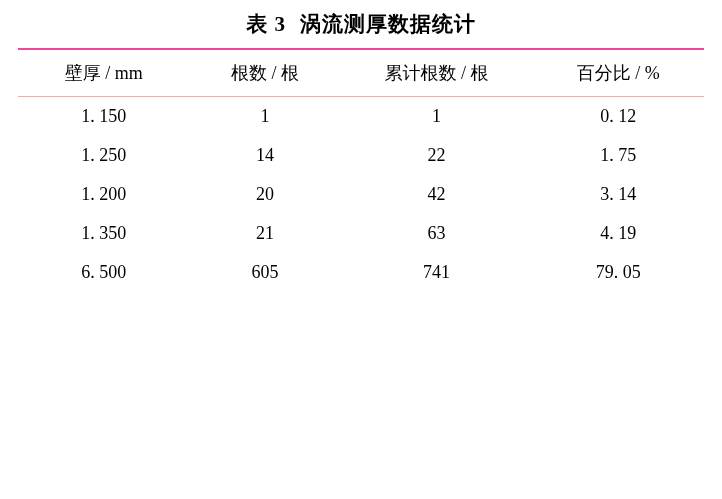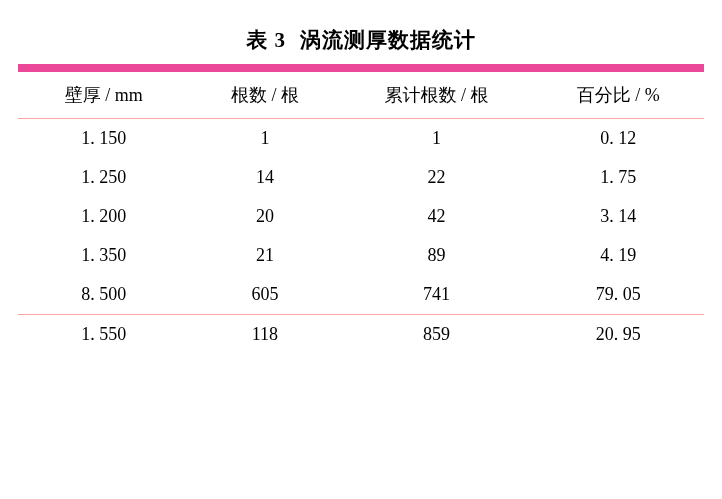--- a/index.html
+++ b/index.html
@@ -12,21 +12,21 @@
     height: 499px;
     font-family: "Liberation Serif", "DejaVu Serif", serif;
     color: #111111;
     overflow: hidden;
   }
   .page {
     width: 722px;
     height: 392px;
     position: relative;
     box-sizing: border-box;
-    padding: 16px 18px;
+    padding: 0 18px;
   }
   .table-caption {
     text-align: center;
     font-size: 21px;
     font-weight: bold;
     letter-spacing: 1px;
     padding-top: 10px;
     padding-bottom: 10px;
     color: #000000;
   }
@@ -51,21 +51,21 @@
     text-align: center;
     color: #000000;
   }
   .rule-top {
     border-top: 2px solid #000000;
   }
   .rule-mid {
     border-top: 1px solid #fca5a5;
   }
   .rule-bottom {
-    border-top: 8px solid #ec4899;
+    border-top: 2px solid #ec4899;
   }
   .col-0 { width: 25%; }
   .col-1 { width: 22%; }
   .col-2 { width: 28%; }
   .col-3 { width: 25%; }
 </style>
 </head>
 <body>
 
 <div class="page">
@@ -104,31 +104,25 @@
       </tr>
       <tr>
         <td>1. 200</td>
         <td>20</td>
         <td>42</td>
         <td>3. 14</td>
       </tr>
       <tr>
         <td>1. 350</td>
         <td>21</td>
-        <td>89</td>
+        <td>63</td>
         <td>4. 19</td>
       </tr>
       <tr>
-        <td>8. 500</td>
+        <td>6. 500</td>
         <td>605</td>
         <td>741</td>
         <td>79. 05</td>
-      </tr>
-      <tr class="rule-mid">
-        <td>1. 550</td>
-        <td>118</td>
-        <td>859</td>
-        <td>20. 95</td>
       </tr>
     </tbody>
   </table>
 
 </div>
 
 </body></html>

